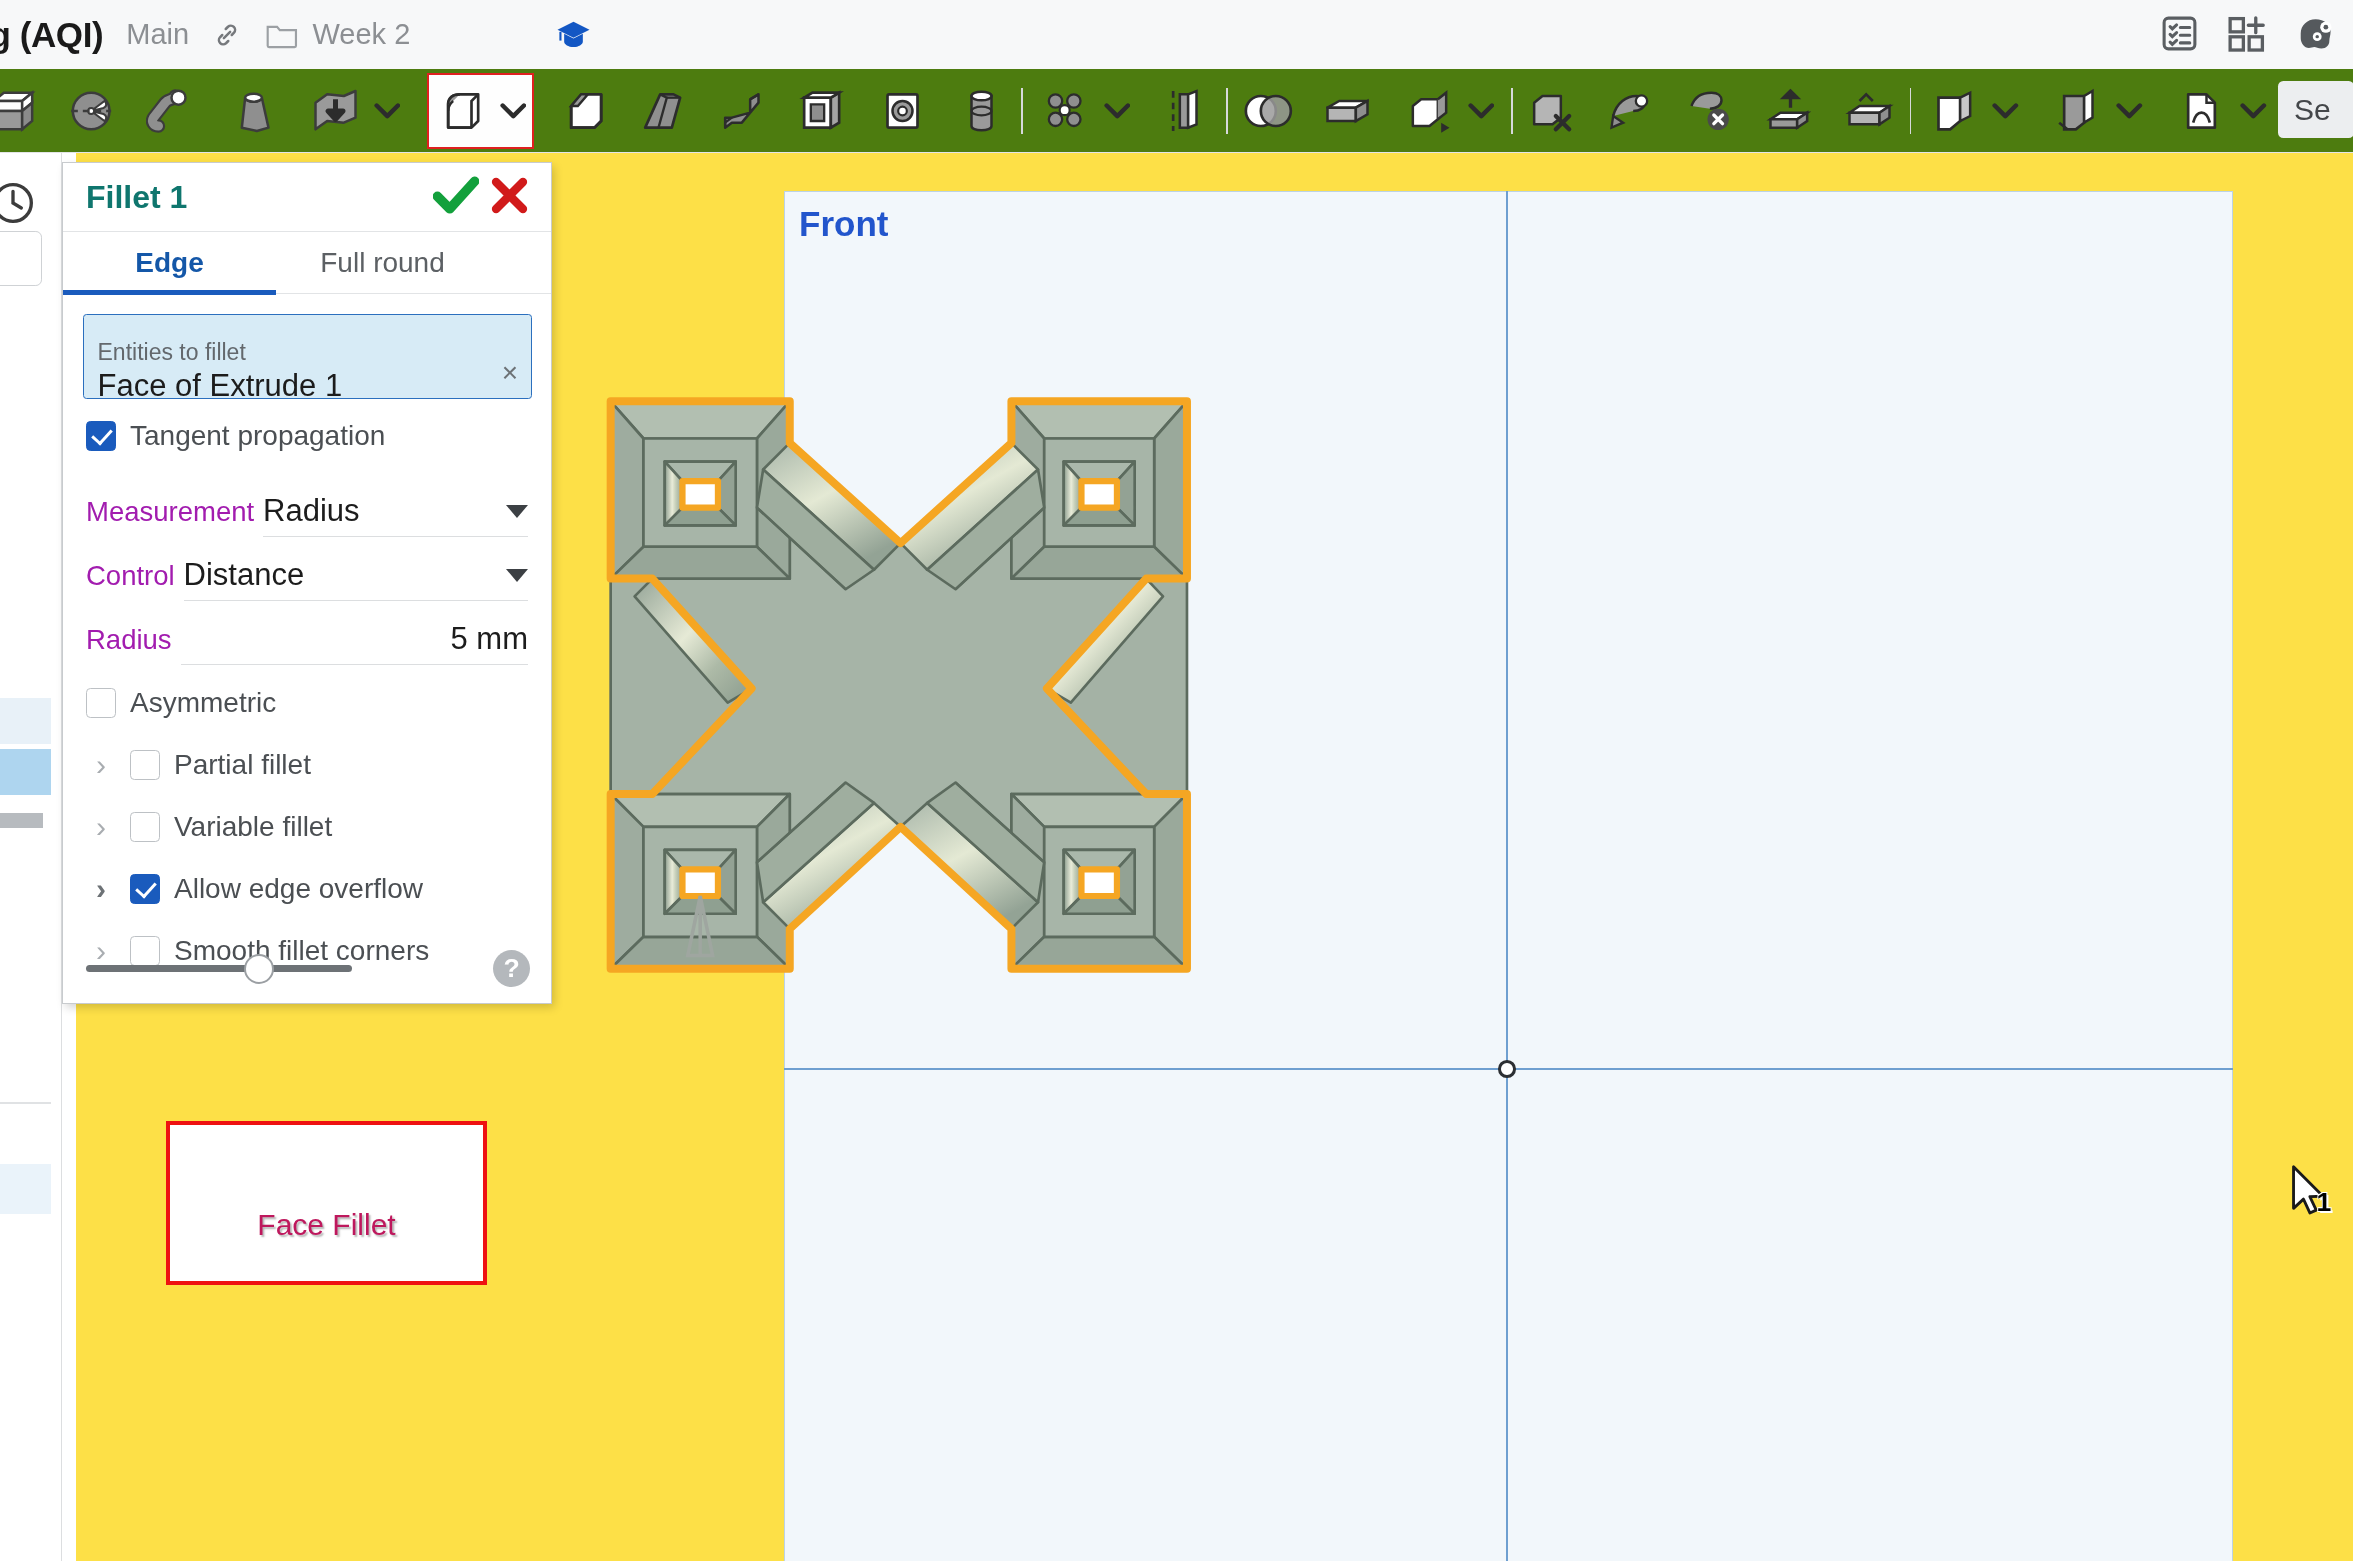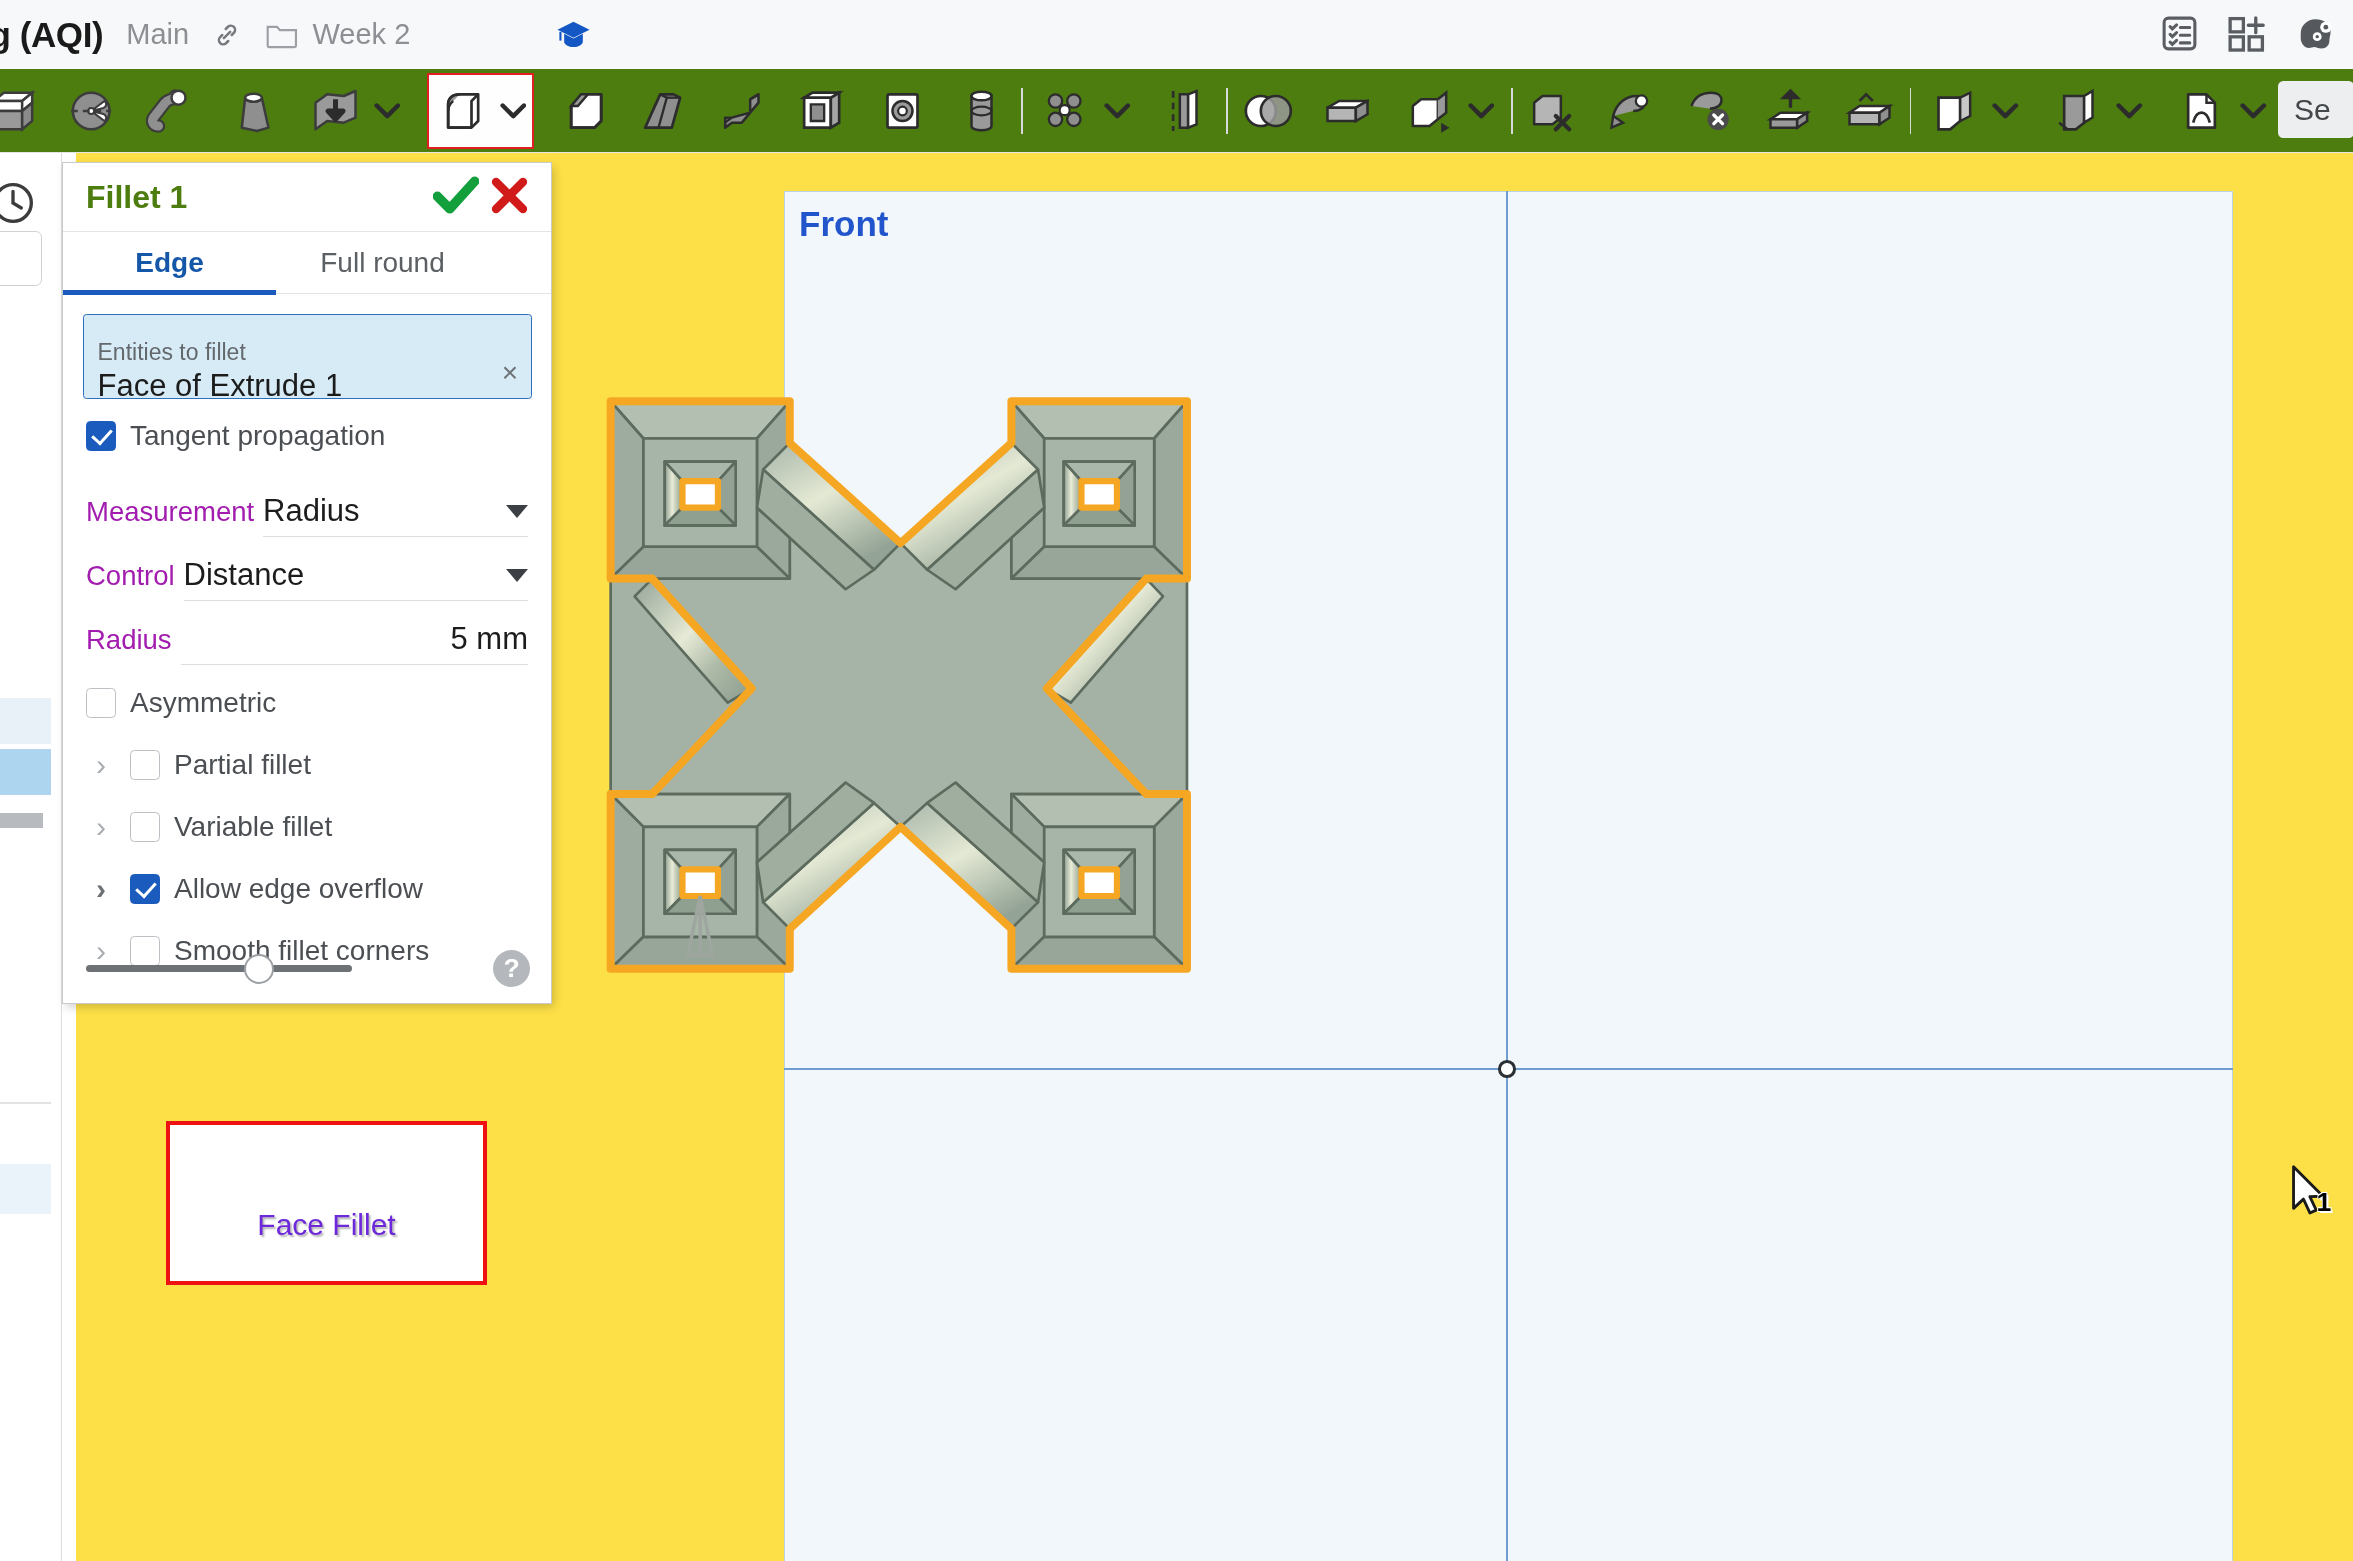--- a/index.html
+++ b/index.html
@@ -90,21 +90,21 @@
   .dialog {
     position: absolute; left: 62px; top: 162px; width: 490px; height: 842px;
     background: #ffffff; border: 0.9px solid #c8cbce;
     box-shadow: 2.7px 3.5px 8.9px rgba(0,0,0,0.18);
     z-index: 40;
   }
   .dlg-header {
     height: 69px; display: flex; align-items: center;
     border-bottom: 0.9px solid #e2e4e6; padding-left: 23px;
   }
-  .dlg-title { font-size: 32px; color: #4d7c0f; font-weight: bold; flex: 1; }
+  .dlg-title { font-size: 32px; color: #0f766e; font-weight: bold; flex: 1; }
   .dlg-accept { margin-right: 12.4px; cursor: pointer; }
   .dlg-cancel { margin-right: 23px; cursor: pointer; }
 
   .dlg-tabs {
     height: 62px; display: flex; align-items: stretch;
     border-bottom: 1.8px solid #e2e4e6;
   }
   .dlg-tab {
     display: flex; align-items: center; justify-content: center;
     font-size: 28px; color: #5c6064; padding: 0 17.7px; position: relative;
@@ -188,21 +188,21 @@
 
   
   .annot-box {
     position: absolute; left: 166px; top: 1121px;
     width: 321px; height: 164px;
     border: 4.4px solid #ee1111; background: #ffffff;
     display: flex; align-items: center; justify-content: center;
     z-index: 45;
   }
   .annot-text {
-    font-size: 30px; color: #6d28d9;
+    font-size: 30px; color: #be185d;
     text-shadow: 1.8px 1.8px 1.8px rgba(120,120,120,0.55);
     margin-top: 44px;
   }
 
   
   .viewport {
     position: absolute; left: 76px; top: 153px;
     width: 2292px; height: 1408px; background: #fde047; overflow: hidden;
   }
   .plane {

